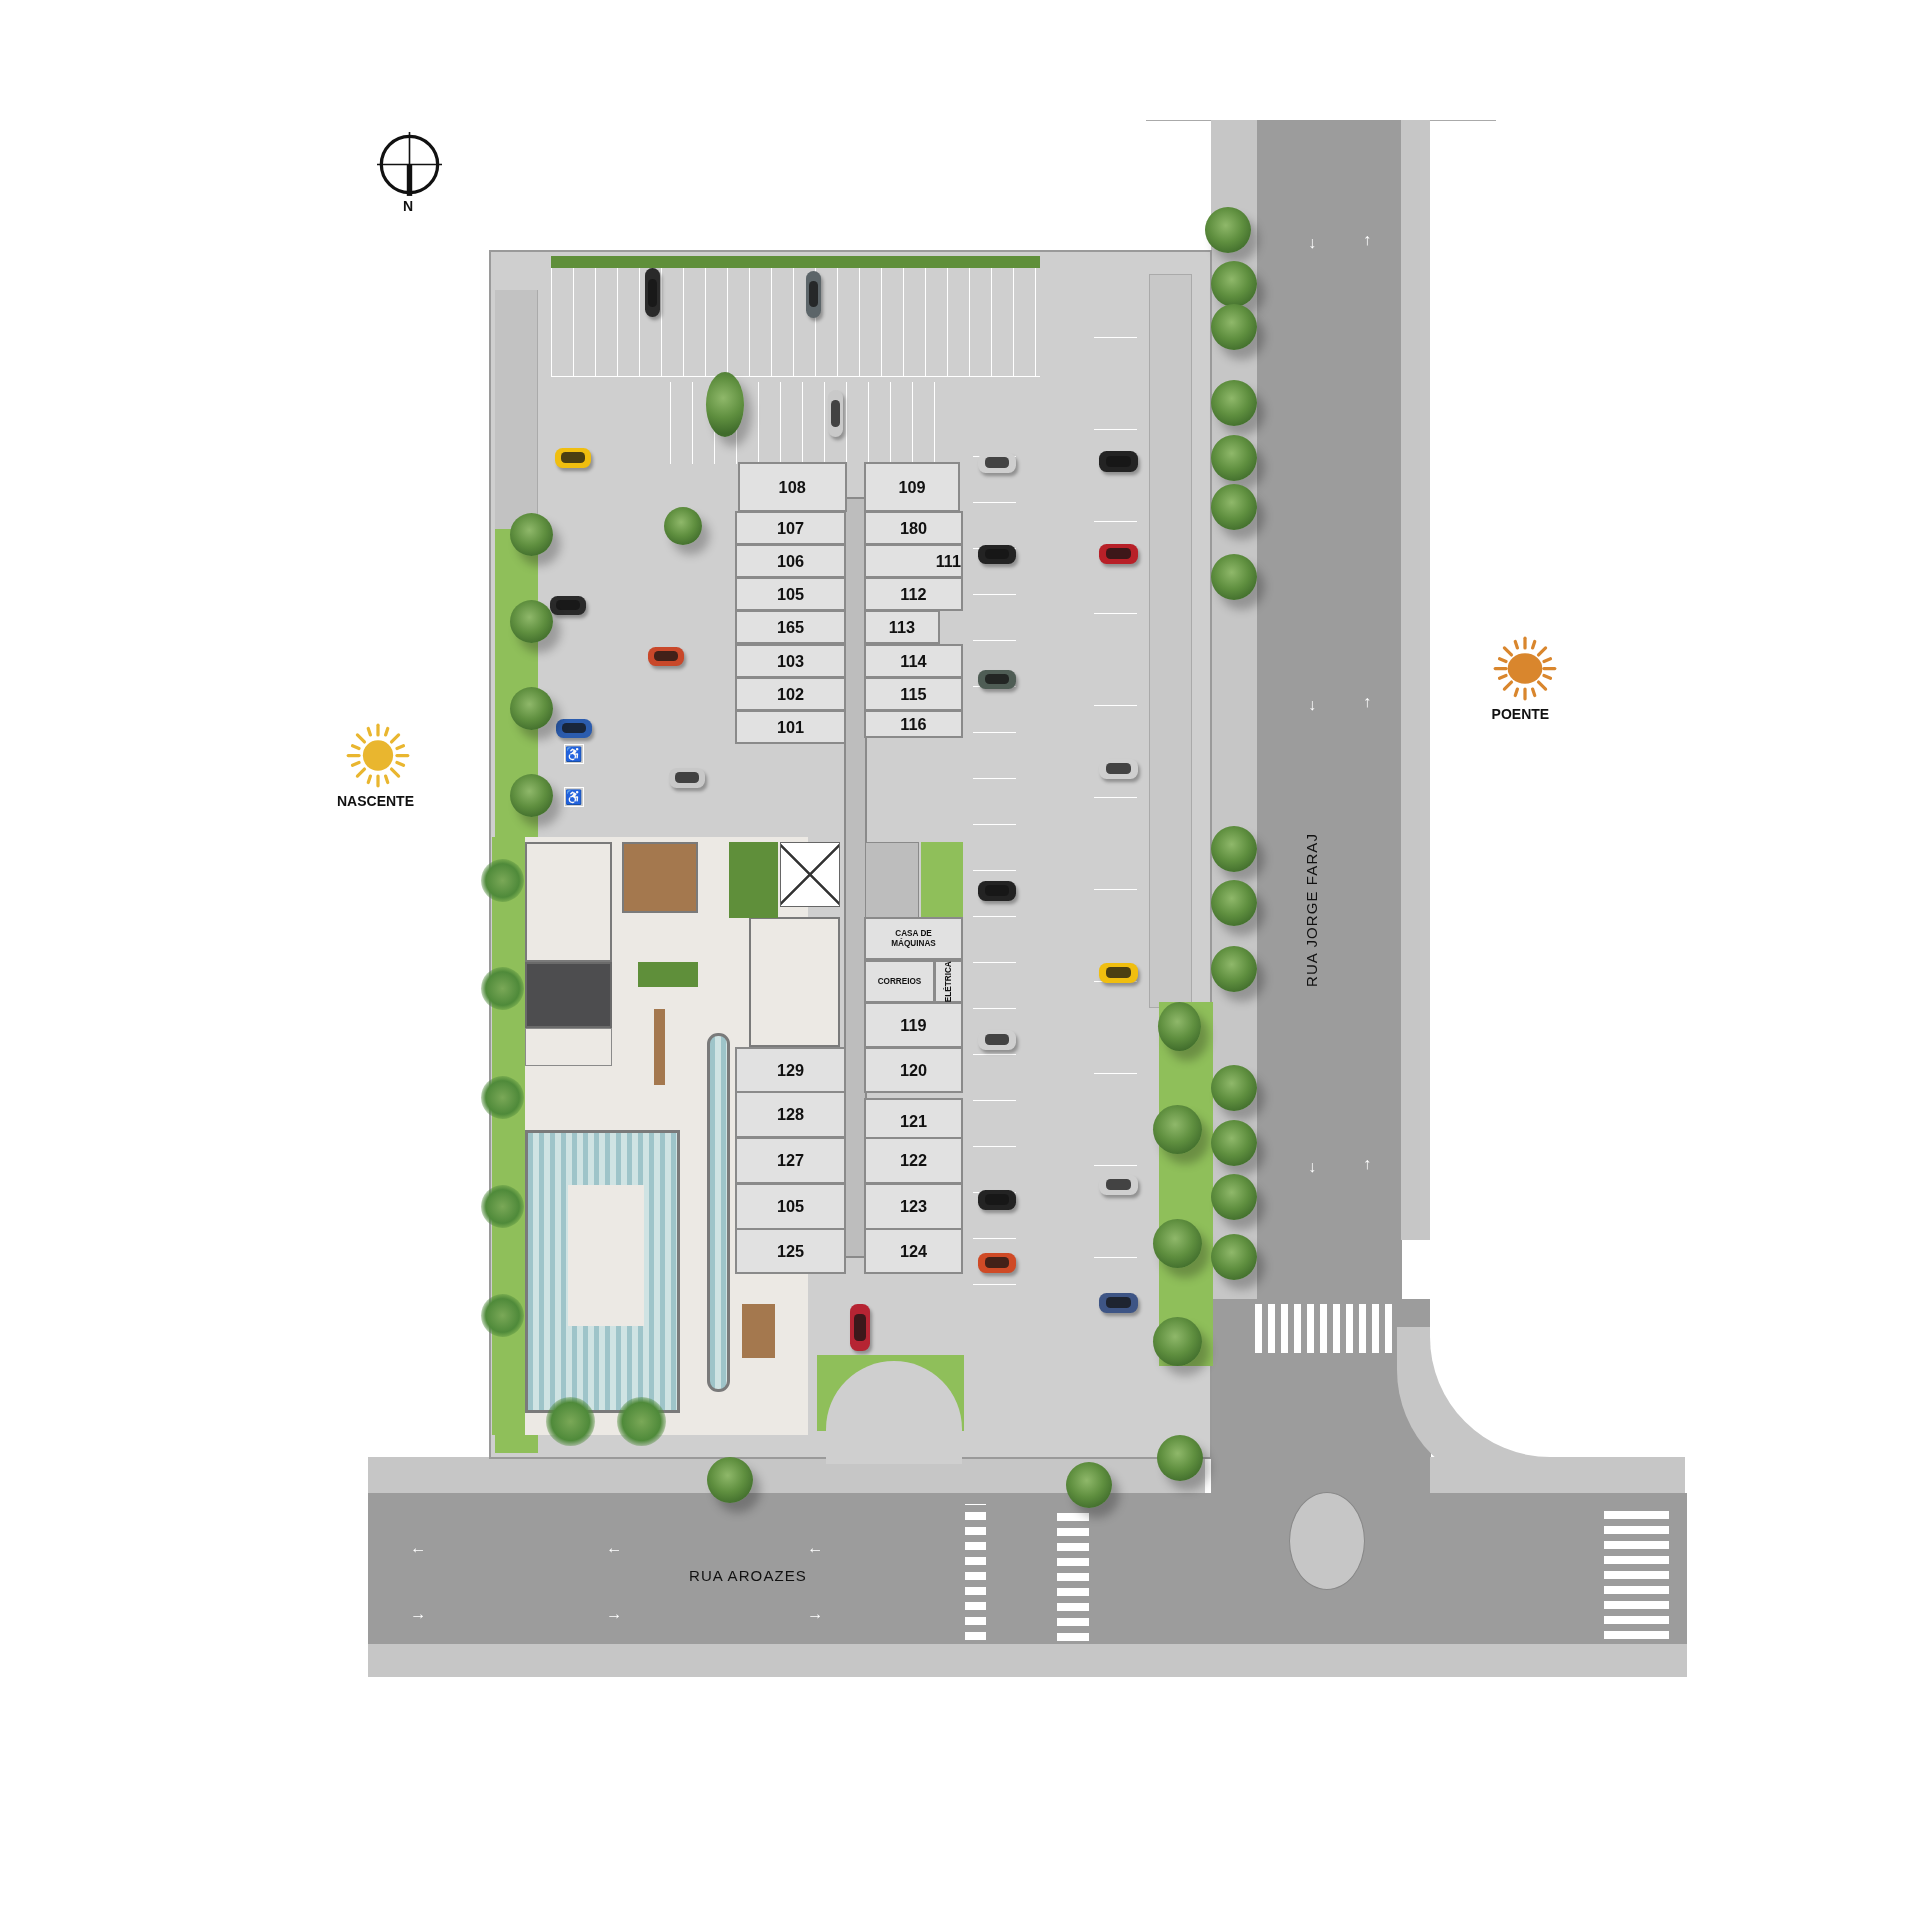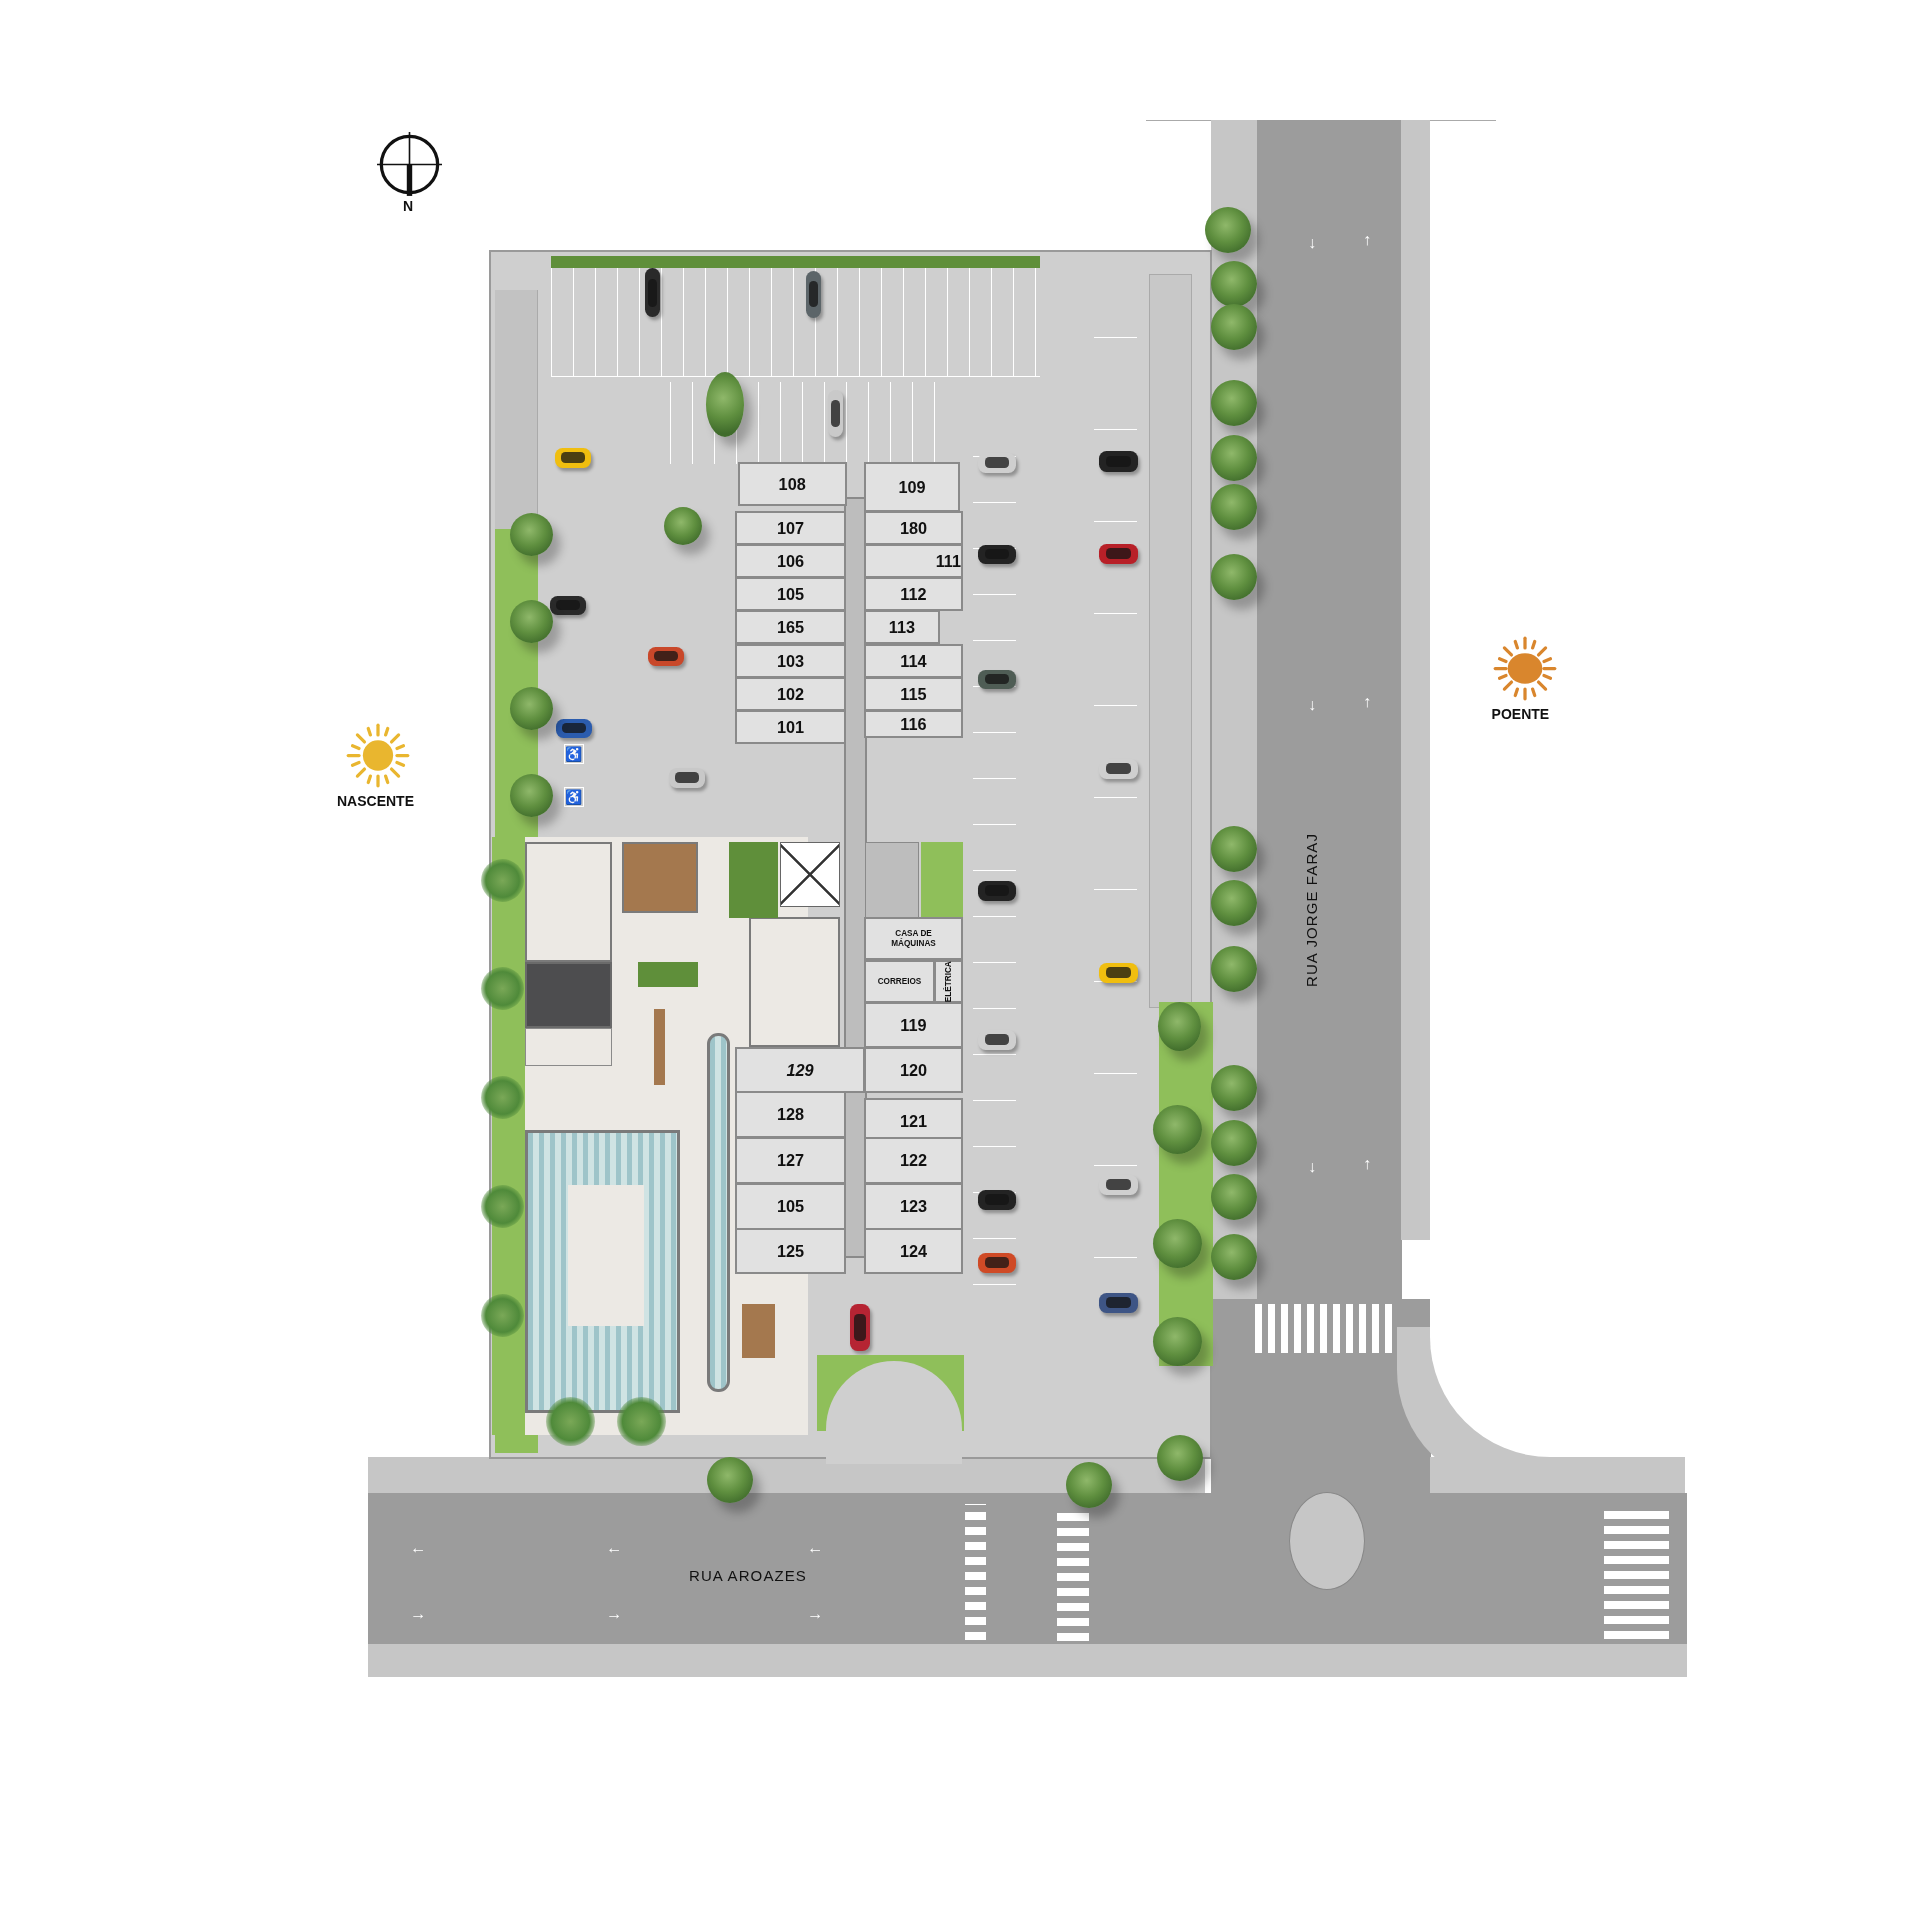--- a/index.html
+++ b/index.html
@@ -206,21 +206,21 @@
   <div class="abs palm" style="left:125px;top:560px;width:49px;height:49px;"></div>
 </div>
 
 <div class="abs tile" style="left:749px;top:917px;width:91px;height:130px;border:2.2px solid #7a7a7a;"></div>
 <div class="abs" style="left:780px;top:842px;width:60px;height:65px;background:#ffffff;border:1.6px solid #666;background-image:linear-gradient(45deg,transparent 48%,#333 49%,#333 51%,transparent 52%),linear-gradient(-45deg,transparent 48%,#333 49%,#333 51%,transparent 52%);"></div>
 <div class="abs hedge" style="left:729px;top:842px;width:49px;height:76px;"></div>
 
 <div class="abs" style="left:735px;top:462px;width:228px;height:815px;">
   <div class="abs corridor" style="left:109px;top:35px;width:23px;height:761px;"></div>
 
-  <div class="abs unit" style="left:2.7px;top:0;width:109px;height:44px;">
+  <div class="abs unit" style="left:2.7px;top:0;width:109px;height:50px;">
       <span>108</span>
     </div>
   <div class="abs unit" style="left:0;top:49px;width:111px;height:34px;">
       <span>107</span>
     </div>
   <div class="abs unit" style="left:0;top:82px;width:111px;height:34px;">
       <span>106</span>
     </div>
   <div class="abs unit" style="left:0;top:115px;width:111px;height:34px;">
       <span>105</span>
@@ -287,21 +287,21 @@
   <div class="abs unit" style="left:129px;top:675px;width:99px;height:47px;">
       <span>122</span>
     </div>
   <div class="abs unit" style="left:129px;top:721px;width:99px;height:47px;">
       <span>123</span>
     </div>
   <div class="abs unit" style="left:129px;top:766px;width:99px;height:46px;">
       <span>124</span>
     </div>
 
-  <div class="abs unit" style="left:0;top:585px;width:130px;height:46px;font-style:italic;">
+  <div class="abs unit" style="left:0;top:585px;width:111px;height:46px;">
       <span>129</span>
     </div>
   <div class="abs unit" style="left:0;top:629px;width:111px;height:47px;">
       <span>128</span>
     </div>
   <div class="abs unit" style="left:0;top:675px;width:111px;height:47px;">
       <span>127</span>
     </div>
   <div class="abs unit" style="left:0;top:721px;width:111px;height:47px;">
       <span>105</span>

